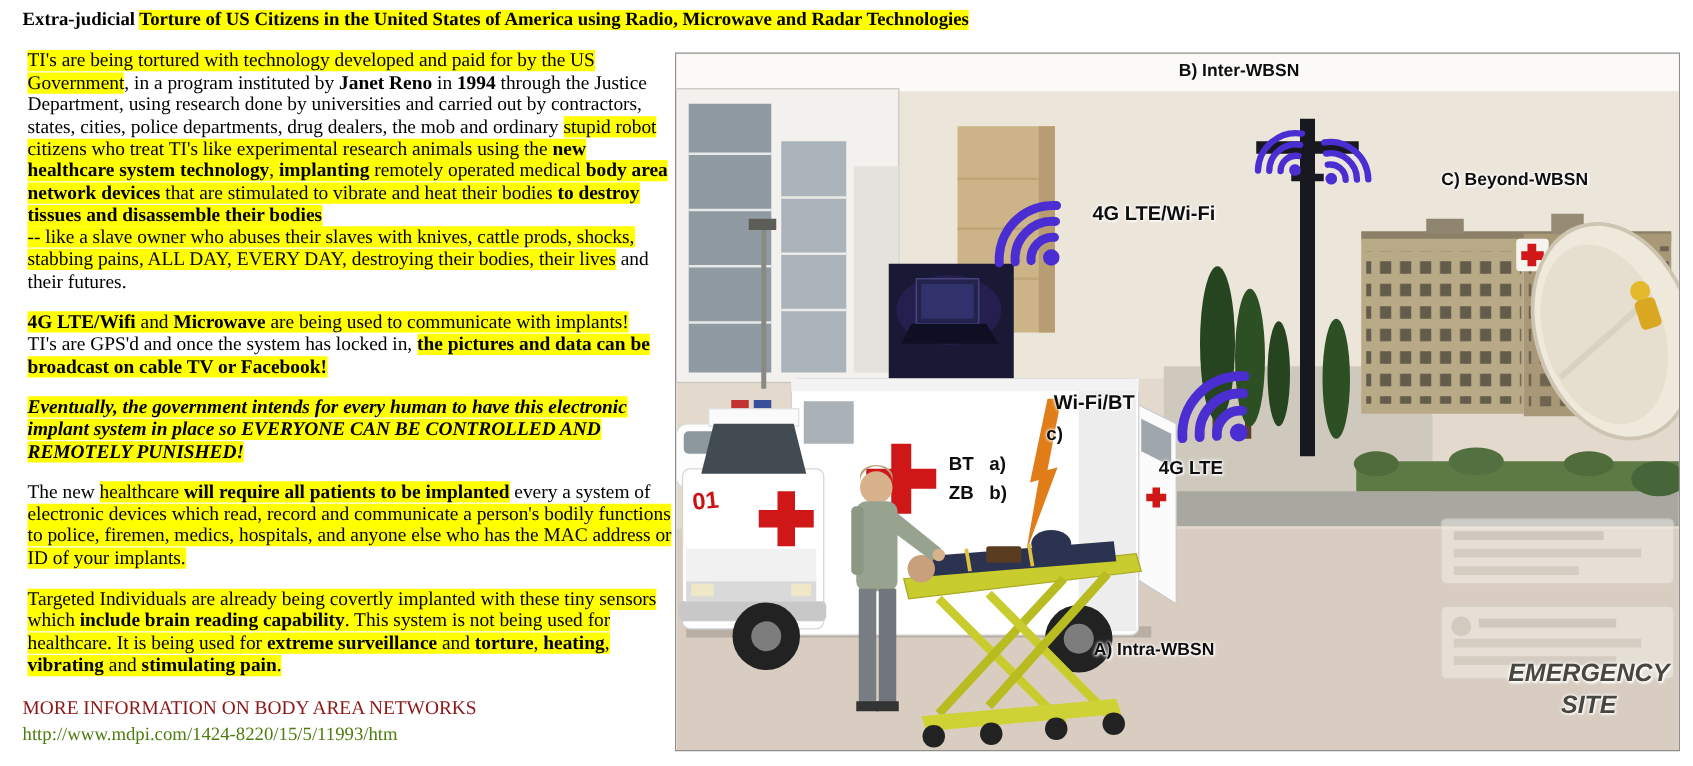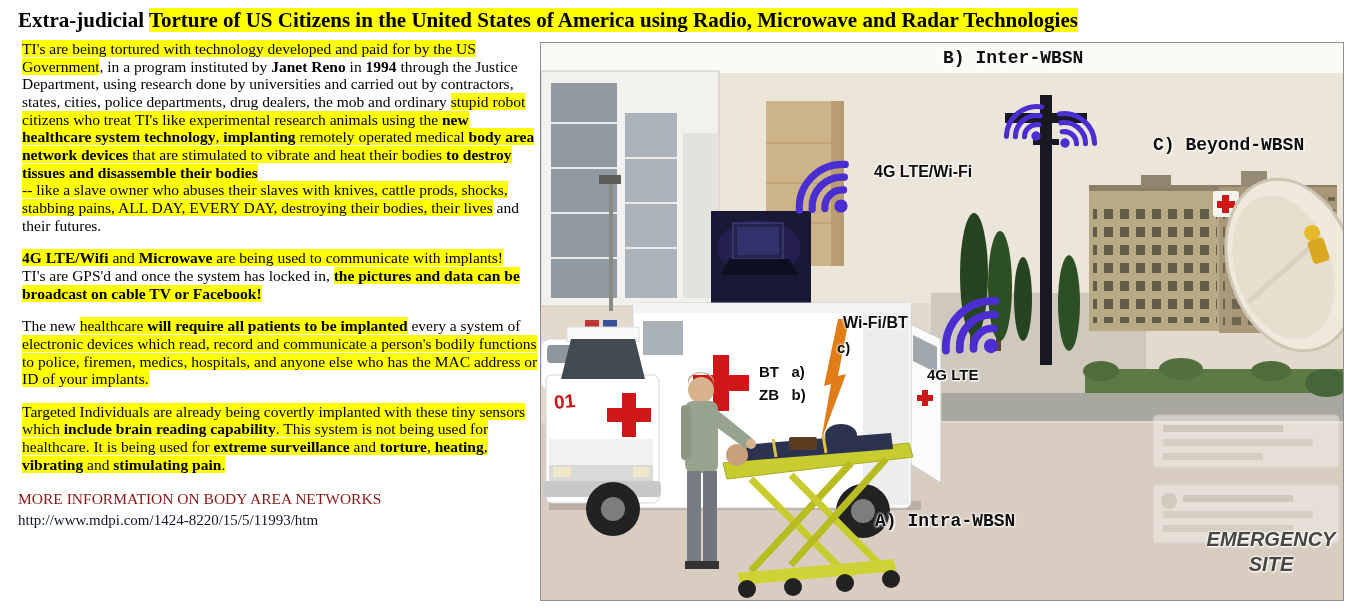--- a/index.html
+++ b/index.html
@@ -2,63 +2,64 @@
 <html><head>
 <meta charset="utf-8">
 <style>
   * { margin:0; padding:0; box-sizing:border-box; }
   html,body { background:#ffffff; }
   body {
     width:1354px; height:613px; position:relative; overflow:hidden;
     font-family:"Liberation Serif", serif; color:#000;
   }
   .title {
-    position:absolute; left:18px; top:8px; font-size:21px; font-weight:bold;
+    position:absolute; left:18px; top:8px; font-size:15px; font-weight:bold;
     white-space:nowrap;
   }
   .text-col {
     position:absolute; left:18px; top:40px; width:521px;
     font-size:15.5px; line-height:1.14;
   }
   .text-col p { margin:0 0 15px 4px; }
   .hl { background:#ffff00; }
   .b { font-weight:bold; }
   .i { font-style:italic; }
   .more-link {
     display:inline-block; color:#8b1616; 
     font-size:15.5px; margin-top:2px; cursor:pointer;
   }
-  .url-line { font-size:15px; margin-top:4px; color:#0f172a; }
+  .url-line { font-size:15px; margin-top:4px; color:#4d7c0f; }
 
   .figure {
     position:absolute; left:540px; top:42px; width:804px; height:559px;
     border:1px solid #8f8f8f; background:#fbfaf6; overflow:hidden;
   }
   .figure svg { position:absolute; left:0; top:0; display:block; }
   .fig-label {
     position:absolute; font-family:"Liberation Sans", sans-serif;
     font-weight:bold; color:#0e0e0e; white-space:pre;
     text-shadow:0 0 3px #fff, 0 0 3px #fff, 1px 1px 2px #fff;
   }
-  .sz17 { font-size:18px;font-family:Liberation Mono, monospace; } .sz16 { font-size:16px; } .sz15 { font-size:15px; }
+  .sz17 { font-size:14px; } .sz16 { font-size:16px; } .sz15 { font-size:15px; }
   .bsn-label { font-size:16px; font-style:italic; line-height:1.38; white-space:pre-line; color:#1d1d1d; }
   .emergency-label {
     font-size:20px; font-style:italic; white-space:pre-line; text-align:center;
     width:170px; color:#474740; line-height:1.25;
   }
   .unit-number { font-size:19px; color:#cc1212; transform:rotate(-6deg); font-family:"Liberation Sans", sans-serif; }
 </style>
 </head>
 <body>
 
 <div class="title"><span class="b">Extra-judicial </span><span class="b hl">Torture of US Citizens in the United States of America using Radio, Microwave and Radar Technologies</span></div>
 
 <div class="text-col">
   <p><span class="hl">TI's are being tortured with technology developed and paid for by the US Government</span><span>, in a program instituted by </span><span class="b">Janet Reno</span><span> in </span><span class="b">1994</span><span> through the Justice Department, using research done by universities and carried out by contractors, states, cities, police departments, drug dealers, the mob and ordinary </span><span class="hl">stupid robot citizens who treat TI's like experimental research animals using the </span><span class="b hl">new healthcare system technology</span><span class="hl">, </span><span class="b hl">implanting</span><span class="hl"> remotely operated medical </span><span class="b hl">body area network devices</span><span class="hl"> that are stimulated to vibrate and heat their bodies </span><span class="b hl">to destroy tissues and disassemble their bodies</span><br><span class="hl">-- like a slave owner who abuses their slaves with knives, cattle prods, shocks, stabbing pains, ALL DAY, EVERY DAY, destroying their bodies, their lives</span><span> and their futures.</span></p>
   <p><span class="b hl">4G LTE/Wifi</span><span class="hl"> and </span><span class="b hl">Microwave</span><span class="hl"> are being used to communicate with implants!</span><br><span>TI's are GPS'd and once the system has locked in, </span><span class="b hl">the pictures and data can be broadcast on cable TV or Facebook!</span></p>
+  <p><span class="b i hl">Eventually, the government intends for every human to have this electronic implant system in place so EVERYONE CAN BE CONTROLLED AND REMOTELY PUNISHED!</span></p>
   <p><span>The new </span><span class="hl">healthcare </span><span class="b hl">will require all patients to be implanted</span><span> every a system of </span><span class="hl">electronic devices which read, record and communicate a person's bodily functions to police, firemen, medics, hospitals, and anyone else who has the MAC address or ID of your implants.</span></p>
   <p><span class="hl">Targeted Individuals are already being covertly implanted with these tiny sensors which </span><span class="b hl">include brain reading capability</span><span class="hl">. This system is not being used for healthcare. It is being used for </span><span class="b hl">extreme surveillance</span><span class="hl"> and </span><span class="b hl">torture</span><span class="hl">, </span><span class="b hl">heating</span><span class="hl">, </span><span class="b hl">vibrating</span><span class="hl"> and </span><span class="b hl">stimulating pain</span><span class="hl">.</span></p>
   <a class="more-link">MORE INFORMATION ON BODY AREA NETWORKS</a>
   <div class="url-line">http://www.mdpi.com/1424-8220/15/5/11993/htm</div>
 </div>
 
 <div class="figure">
 
   <svg width="804" height="559" viewBox="0 0 804 559">
     <defs>

